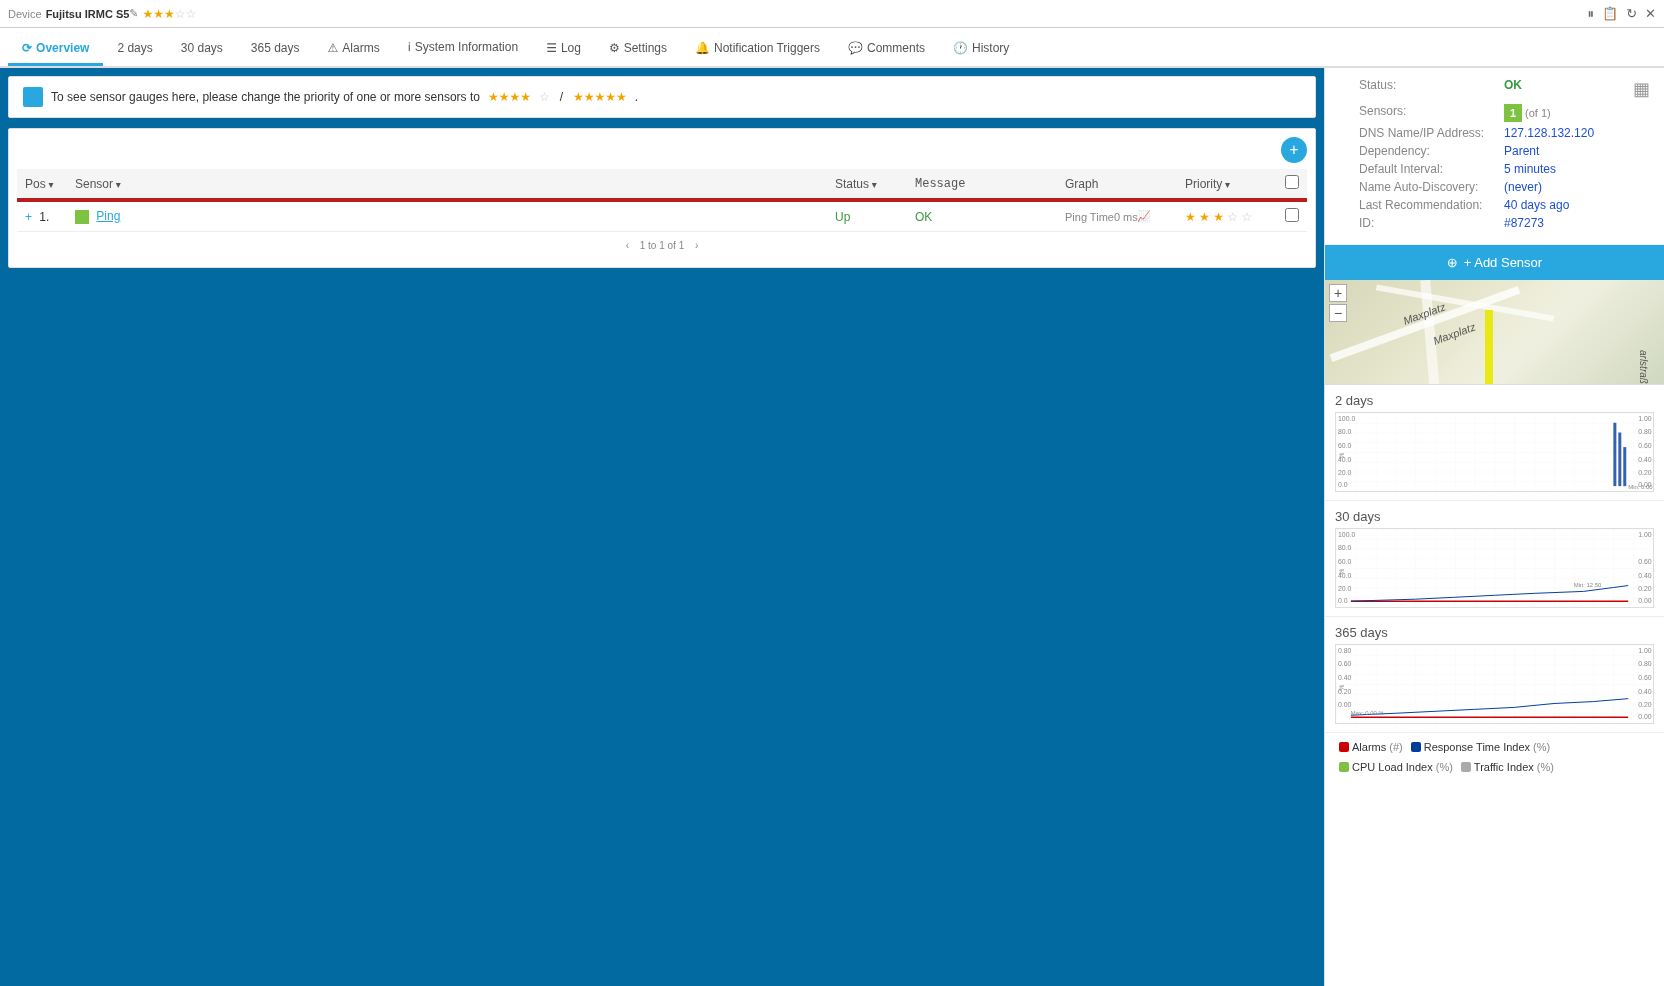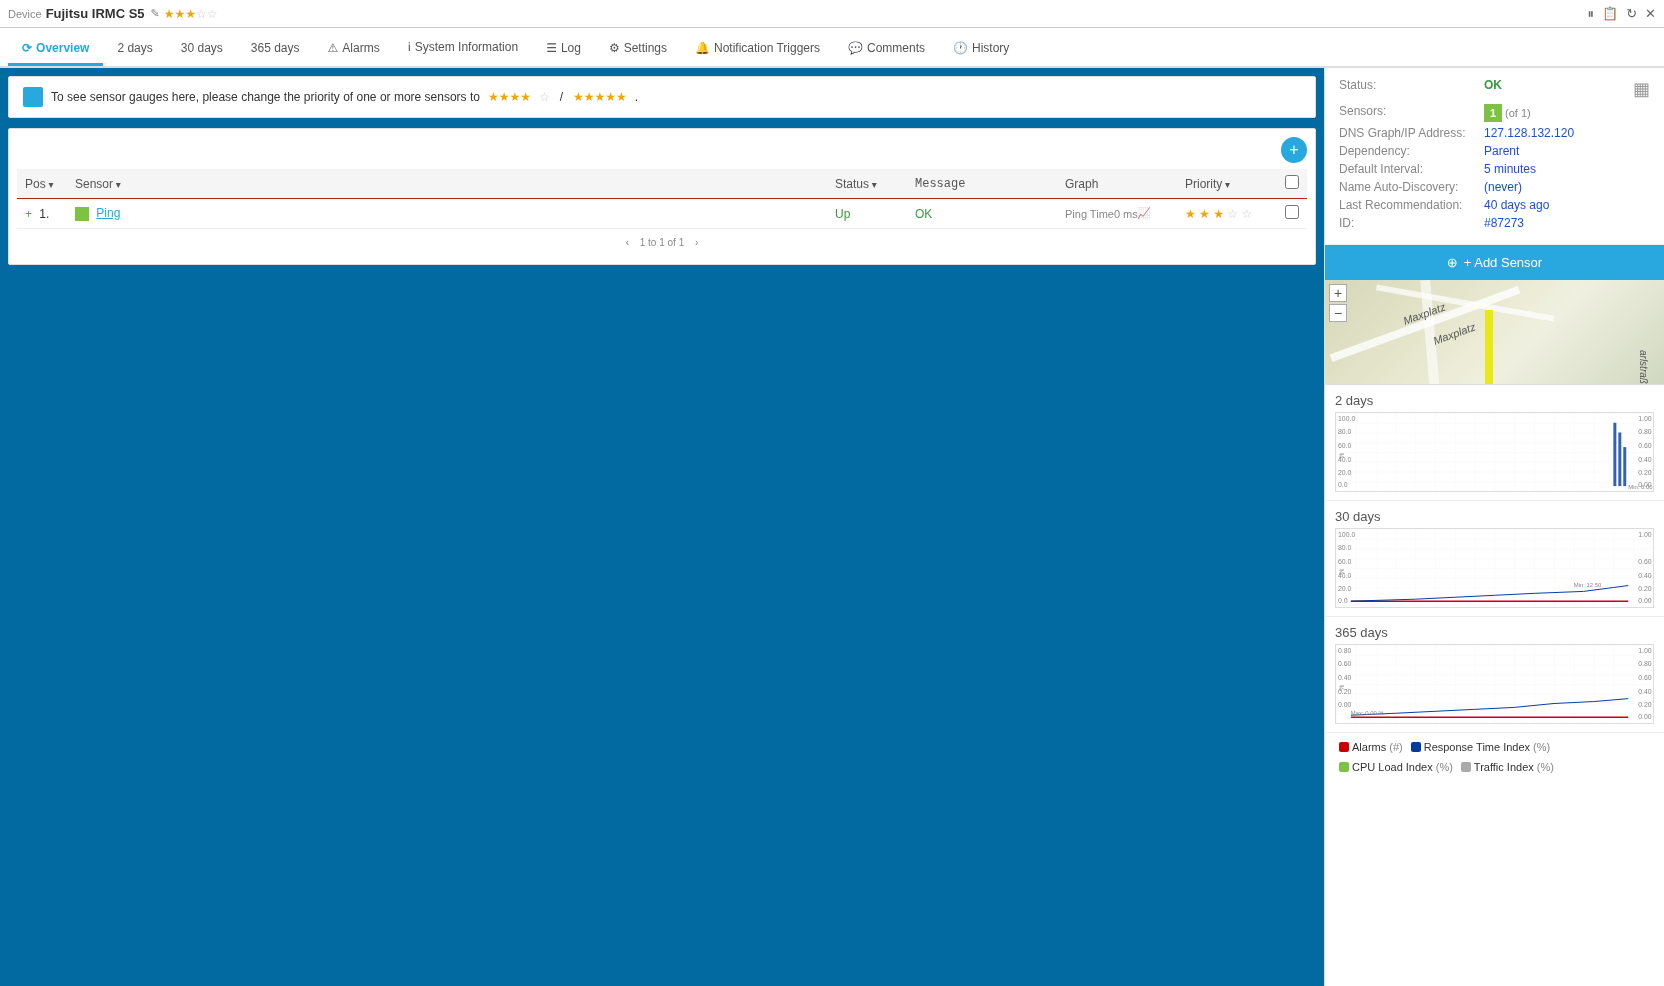--- a/index.html
+++ b/index.html
@@ -99,21 +99,21 @@
       align-items: center;
       justify-content: center;
     }
     table {
       width: 100%;
       border-collapse: collapse;
       font-size: 12px;
     }
     th {
       background: #f5f5f5;
-      border-bottom: 1px solid #b91c1c;
+      border-bottom: 4px solid #b91c1c;
       padding: 6px 8px;
       text-align: left;
       font-weight: normal;
       color: #555;
     }
     td {
       padding: 6px 8px;
       border-bottom: 1px solid #eee;
       vertical-align: middle;
     }
@@ -135,20 +135,21 @@
       flex-shrink: 0;
     }
     #right-panel .info-section {
       padding: 10px 14px;
       border-bottom: 1px solid #eee;
     }
     .info-row {
       display: flex;
       margin-bottom: 4px;
       font-size: 12px;
+      margin-left: 20px;
     }
     .info-label {
       color: #888;
       width: 145px;
       flex-shrink: 0;
     }
     .info-value { color: #1d4ed8; }
     .info-value.ok { color: #3a9a3e; font-weight: bold; }
     .sensors-badge {
       display: inline-flex;
@@ -260,21 +261,21 @@
       gap: 0;
       font-size: 11px;
       color: #888;
     }
   </style>
 </head>
 <body>
 
 <div id="topbar">
   <span style="color:#888; font-size:11px; margin-right:4px;">Device</span>
-  <span style="font-weight:bold; font-size:13px; margin-right:6px;">Fujitsu IRMC S5</span>
+  <span style="font-weight:bold; font-size:11px; ">Fujitsu IRMC S5</span>
   <span style="color:#888; font-size:11px; cursor:pointer;">✎</span>
   <span style="color:#f0a500; font-size:12px; margin-left:4px;">★★★</span>
   <span style="color:#ccc; font-size:12px;">☆☆</span>
   <div style="margin-left:auto; display:flex; gap:8px; color:#666; font-size:13px;">
     <span style="cursor:pointer;">⏸</span>
     <span style="cursor:pointer;">📋</span>
     <span style="cursor:pointer;">↻</span>
     <span style="cursor:pointer;">✕</span>
   </div>
 </div>
@@ -408,21 +409,21 @@
           <span style="margin-left:auto; cursor:pointer; font-size:18px; color:#999;">▦</span>
         </div>
         <div class="info-row">
           <span class="info-label">Sensors:</span>
           <span class="sensors-badge">
             <span class="sensor-count-box">1</span>
             <span class="of-label">(of 1)</span>
           </span>
         </div>
         <div class="info-row">
-          <span class="info-label">DNS Graph/IP Address:</span>
+          <span class="info-label">DNS Name/IP Address:</span>
           <span class="info-value">127.128.132.120</span>
         </div>
         <div class="info-row">
           <span class="info-label">Dependency:</span>
           <span class="info-value">Parent</span>
         </div>
         <div class="info-row">
           <span class="info-label">Default Interval:</span>
           <span class="info-value">5 minutes</span>
         </div>

